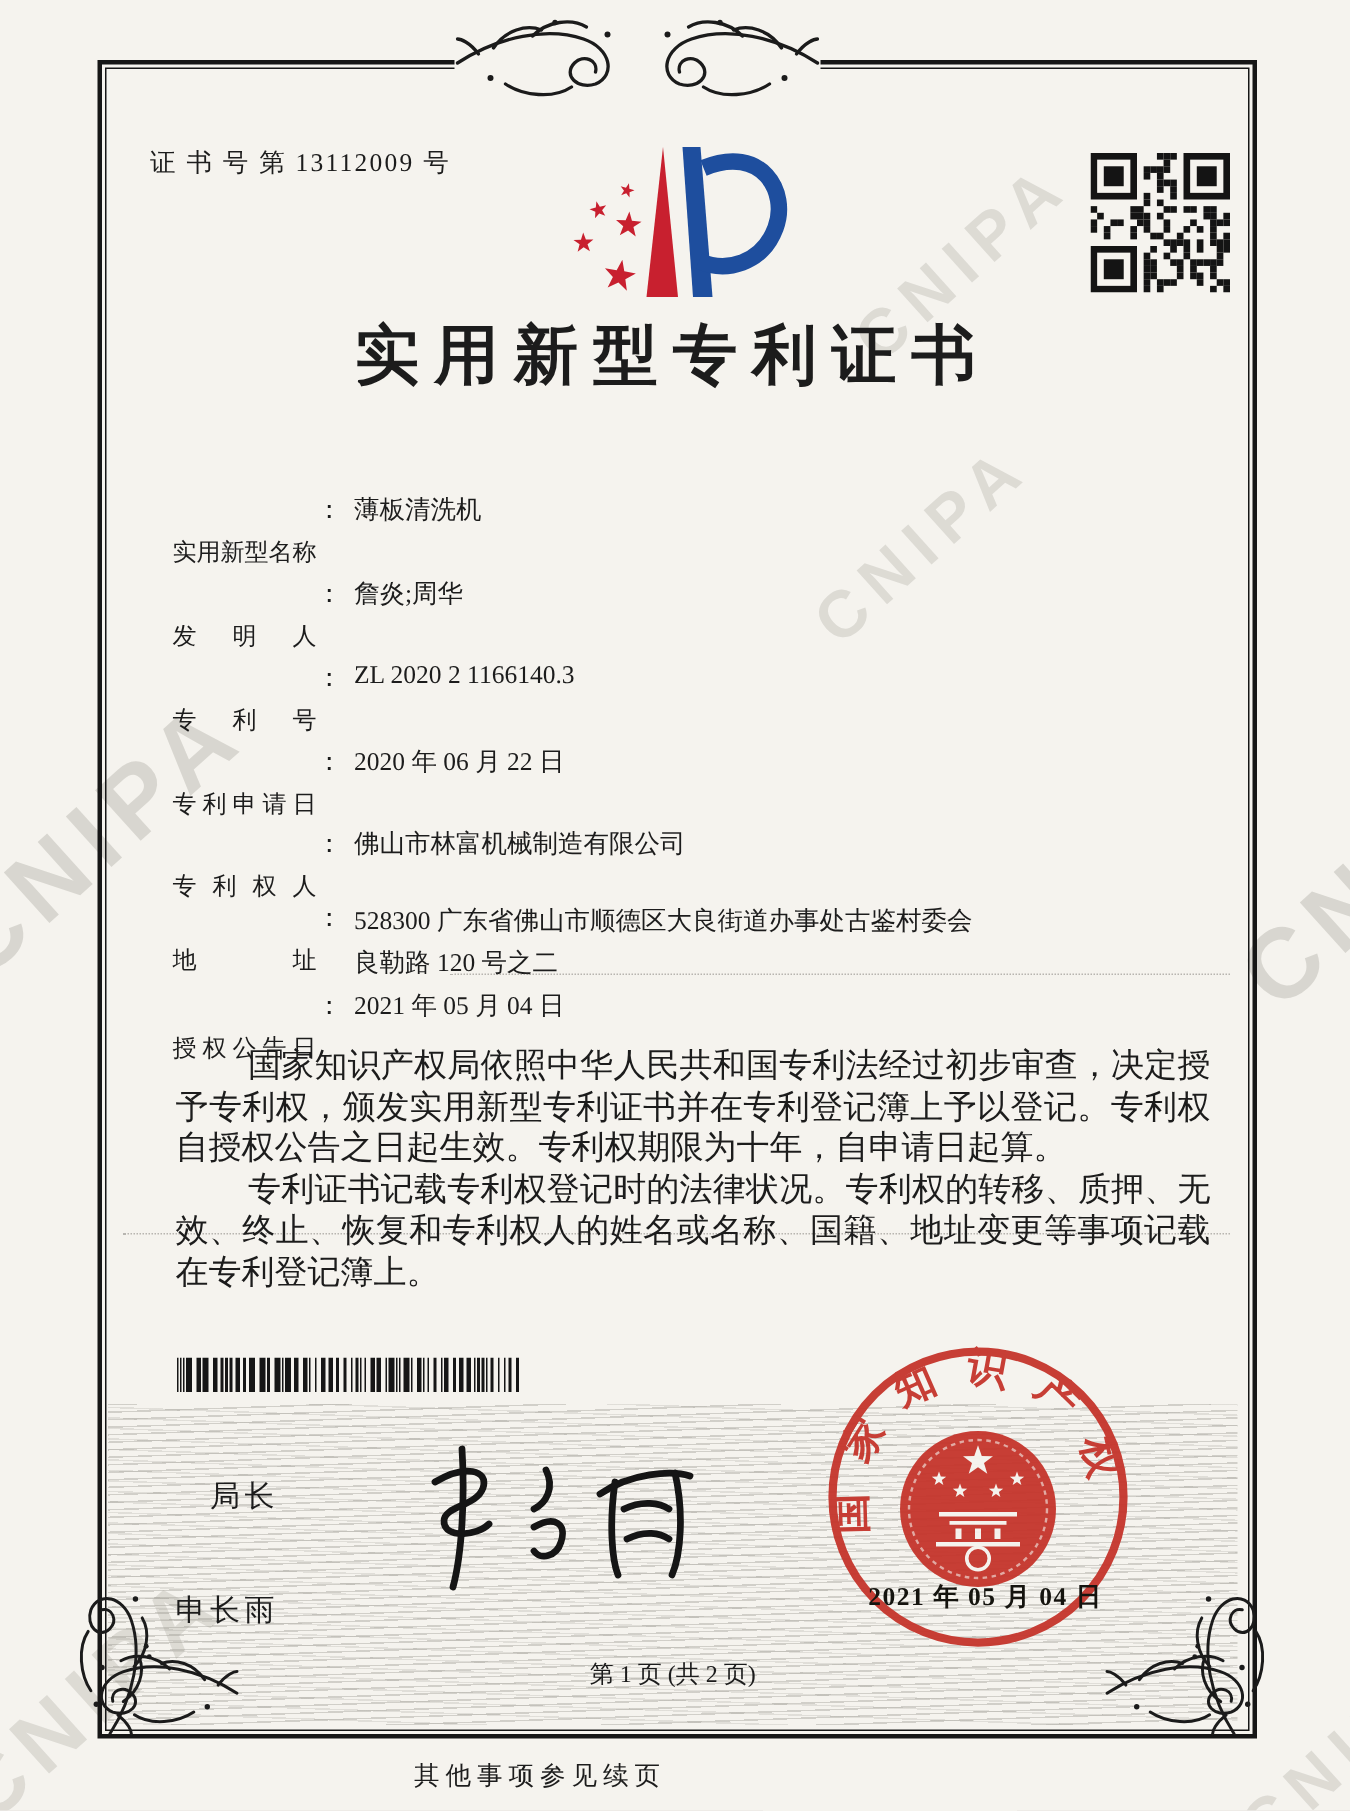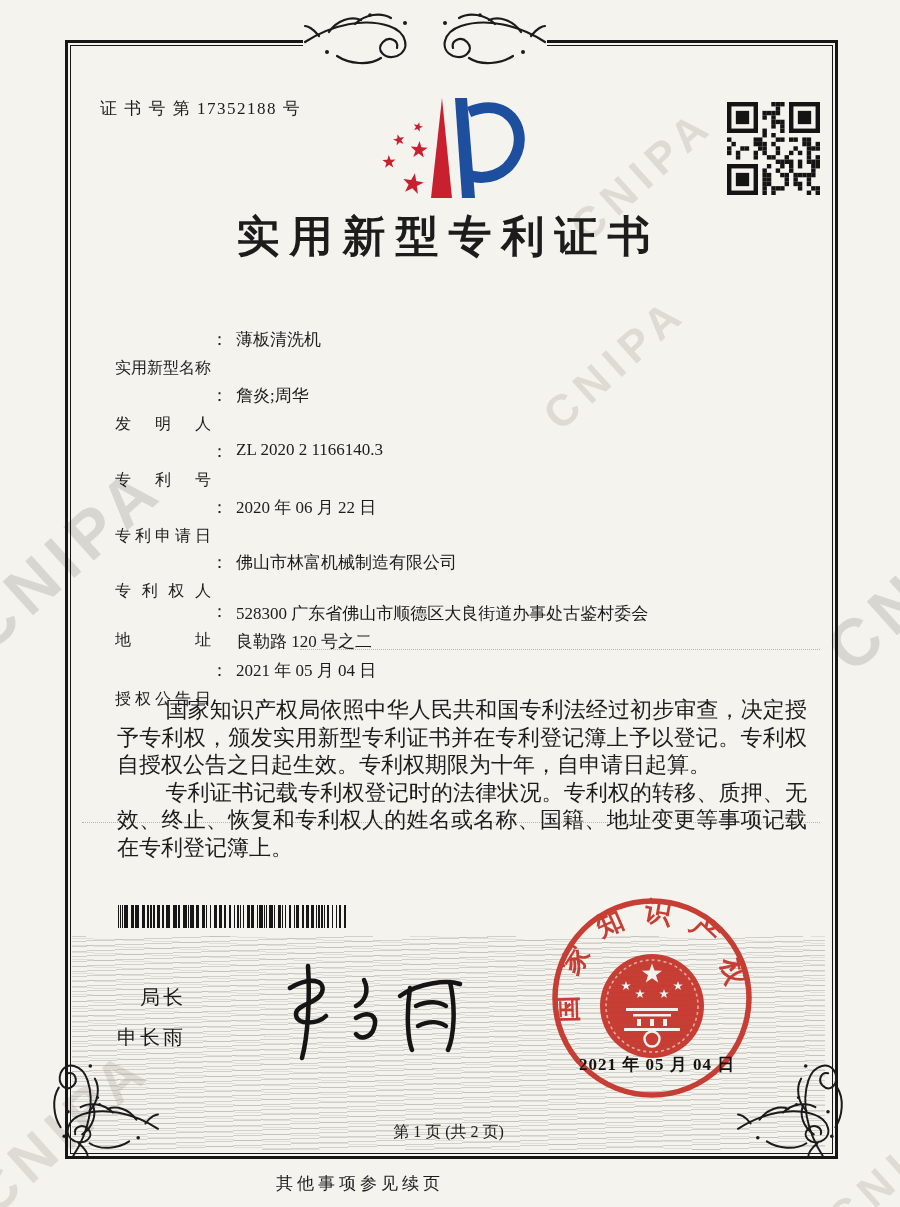--- a/index.html
+++ b/index.html
@@ -44,28 +44,28 @@
   .fold1{left:300px;top:649px;width:520px;}
   .fold2{left:82px;top:822px;width:738px;}
   
   .paras{position:absolute;left:117px;top:696px;width:690px;z-index:4;
          font-size:22px;line-height:27.5px;text-align:justify;}
   .paras p{margin:0;text-indent:2.2em;}
   .barcode{position:absolute;left:118px;top:905px;z-index:4;}
   
   .signer-title{position:absolute;left:117px;top:984px;font-size:20px;letter-spacing:3px;z-index:4;
       font-family:"Liberation Sans","DejaVu Sans",sans-serif;font-weight:500;margin-left:23px;}
-  .signer-name{position:absolute;left:117px;top:1024px;font-size:20px;letter-spacing:3px;z-index:4;
+  .signer-name{position:absolute;left:117px;top:1060px;font-size:20px;letter-spacing:3px;z-index:4;
       font-family:"Liberation Sans","DejaVu Sans",sans-serif;font-weight:500;}
   .signature{position:absolute;left:252px;top:958px;z-index:4;}
   
   .seal{position:absolute;left:546px;top:892px;z-index:5;opacity:.95;}
   .seal-date{position:absolute;left:551px;top:1053px;width:212px;text-align:center;
       font-size:17px;font-weight:bold;letter-spacing:1px;color:#15140f;z-index:6;}
-  .page-num{position:absolute;left:65px;top:1106px;width:767px;text-align:center;font-size:16px;z-index:4;margin-top:16px;}
+  .page-num{position:absolute;left:65px;top:1106px;width:767px;text-align:center;font-size:16px;z-index:4;}
   .footer-note{position:absolute;left:0;top:1172px;width:720px;text-align:center;font-size:17px;letter-spacing:4px;z-index:4;}
 </style>
 </head>
 <body>
 
 <div class="page">
 
   <svg width="0" height="0" style="position:absolute">
     <defs>
       <g id="curl" stroke="#1b1b1b" stroke-width="2.2" fill="none" stroke-linecap="round">
@@ -106,21 +106,21 @@
       <use href="#curl" transform="translate(54,2) rotate(90) scale(0.9)"></use>
     </svg>
   </div>
   <div class="orn orn-br">
     <svg width="112" height="112" viewBox="0 0 112 112">
       <use href="#curl" transform="translate(2,54) scale(0.9)"></use>
       <use href="#curl" transform="translate(54,2) rotate(90) scale(0.9)"></use>
     </svg>
   </div>
 
-  <div class="cert-no">证 书 号 第 17352188 号</div>
+  <div class="cert-no">证 书 号 第 13112009 号</div>
 
   <svg class="logo" width="200" height="125" viewBox="0 0 200 125">
     <g id="logoStars">
         <polygon points="63.3,30.2 63.6,33.8 67.0,34.8 63.7,36.1 63.7,39.7 61.5,36.9 58.1,38.1 60.0,35.1 57.8,32.2 61.3,33.1 " fill="#c8202f"></polygon>
         <polygon points="41.6,42.2 43.9,45.8 48.1,44.9 45.4,48.2 47.5,51.9 43.5,50.3 40.7,53.5 40.9,49.2 37.0,47.5 41.2,46.4 " fill="#c8202f"></polygon>
         <polygon points="63.6,49.0 65.3,55.2 71.7,55.8 66.3,59.4 67.8,65.6 62.7,61.6 57.2,64.9 59.5,58.9 54.7,54.6 61.1,54.9 " fill="#c8202f"></polygon>
         <polygon points="32.8,63.0 34.6,67.7 39.6,67.6 35.7,70.8 37.3,75.5 33.1,72.8 29.1,75.8 30.4,70.9 26.3,68.0 31.3,67.8 " fill="#c8202f"></polygon>
         <polygon points="58.9,81.2 60.2,88.9 67.9,90.4 60.9,94.1 61.9,101.9 56.3,96.3 49.1,99.7 52.6,92.6 47.3,86.9 55.1,88.1 " fill="#c8202f"></polygon>
       </g>
     <polygon points="86,6 75,106 96,106" fill="#c8202f"></polygon>

